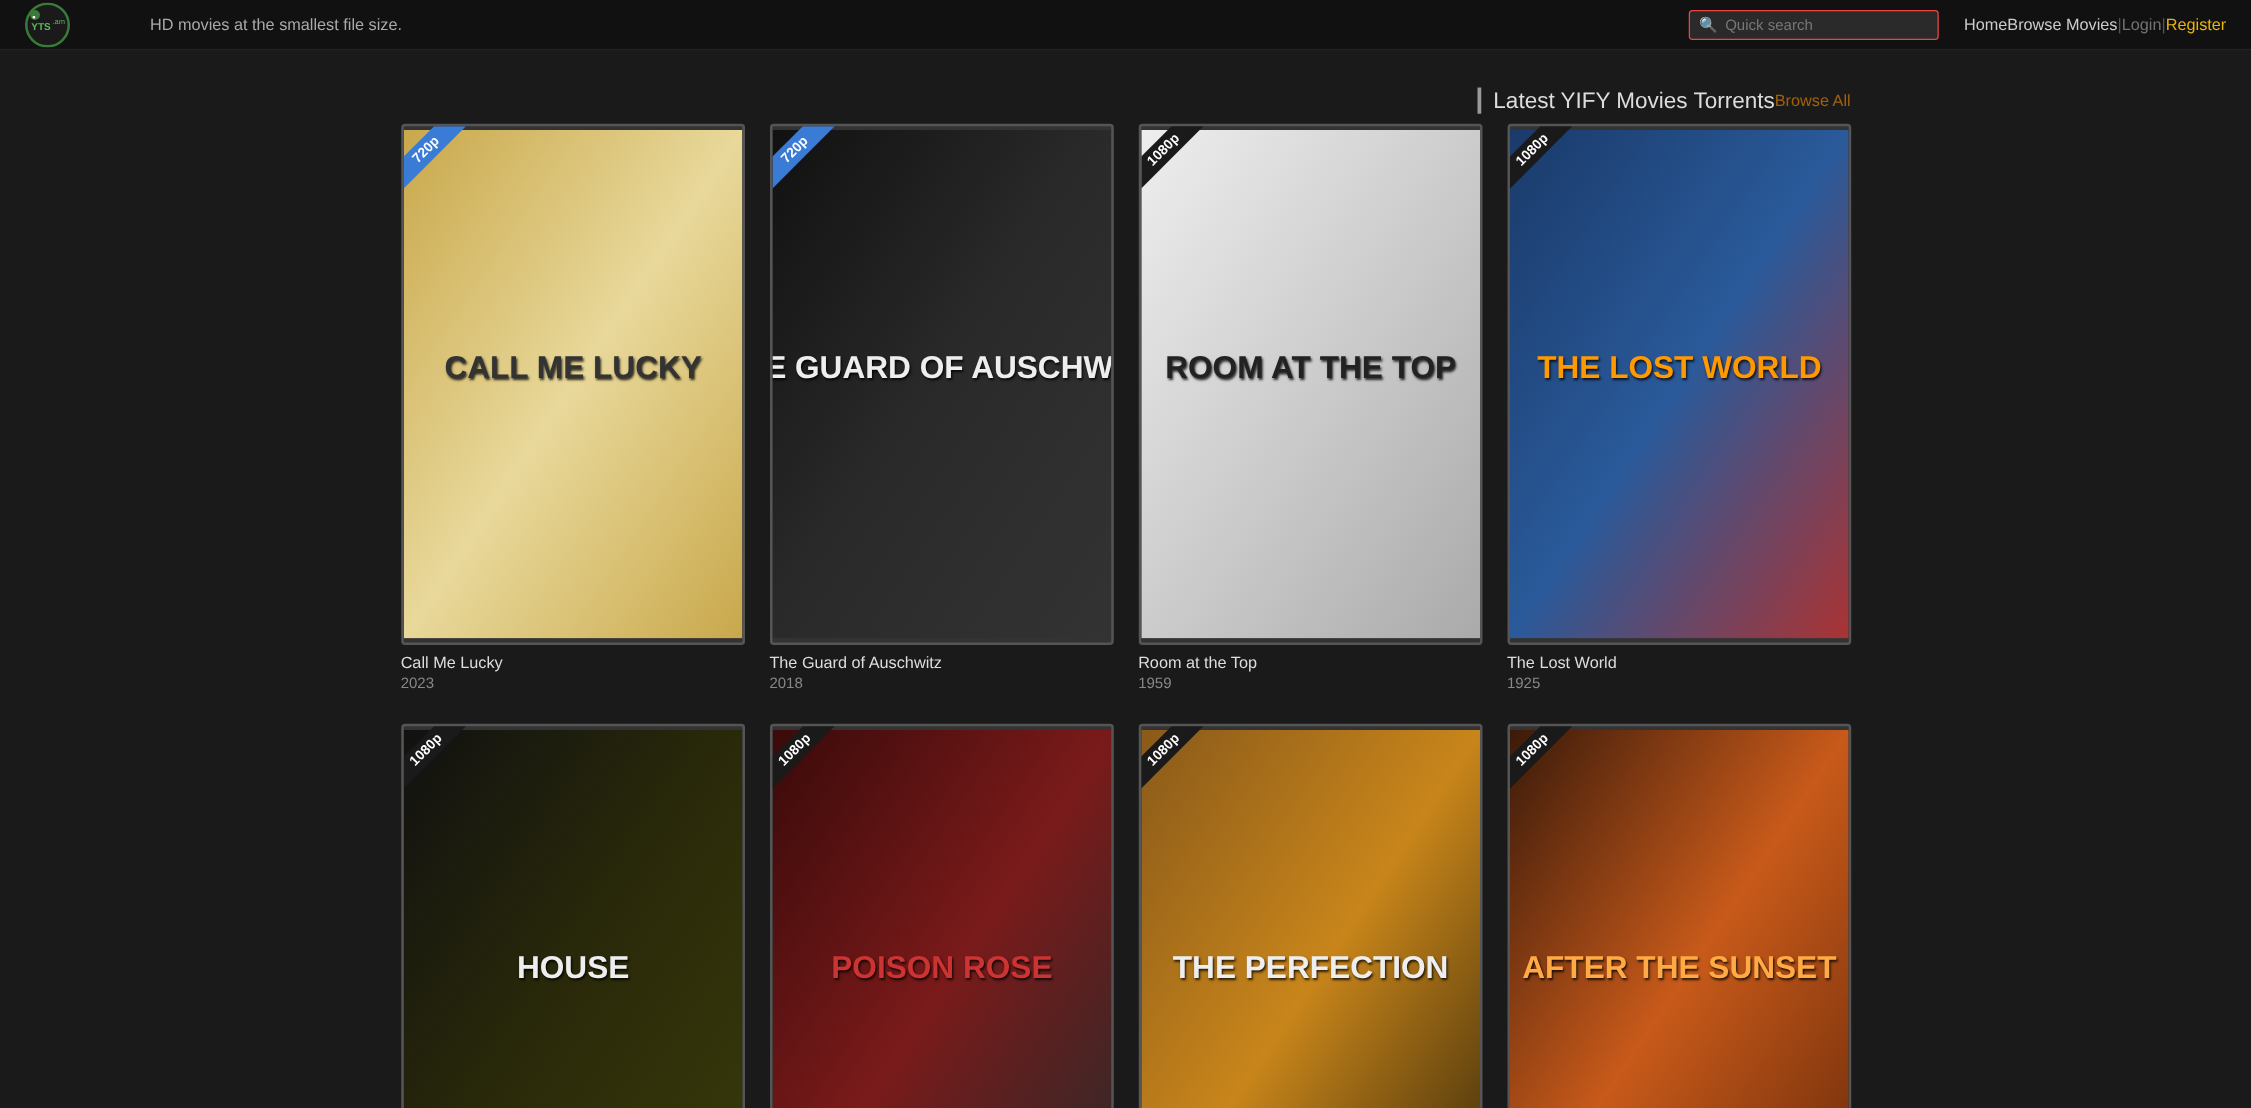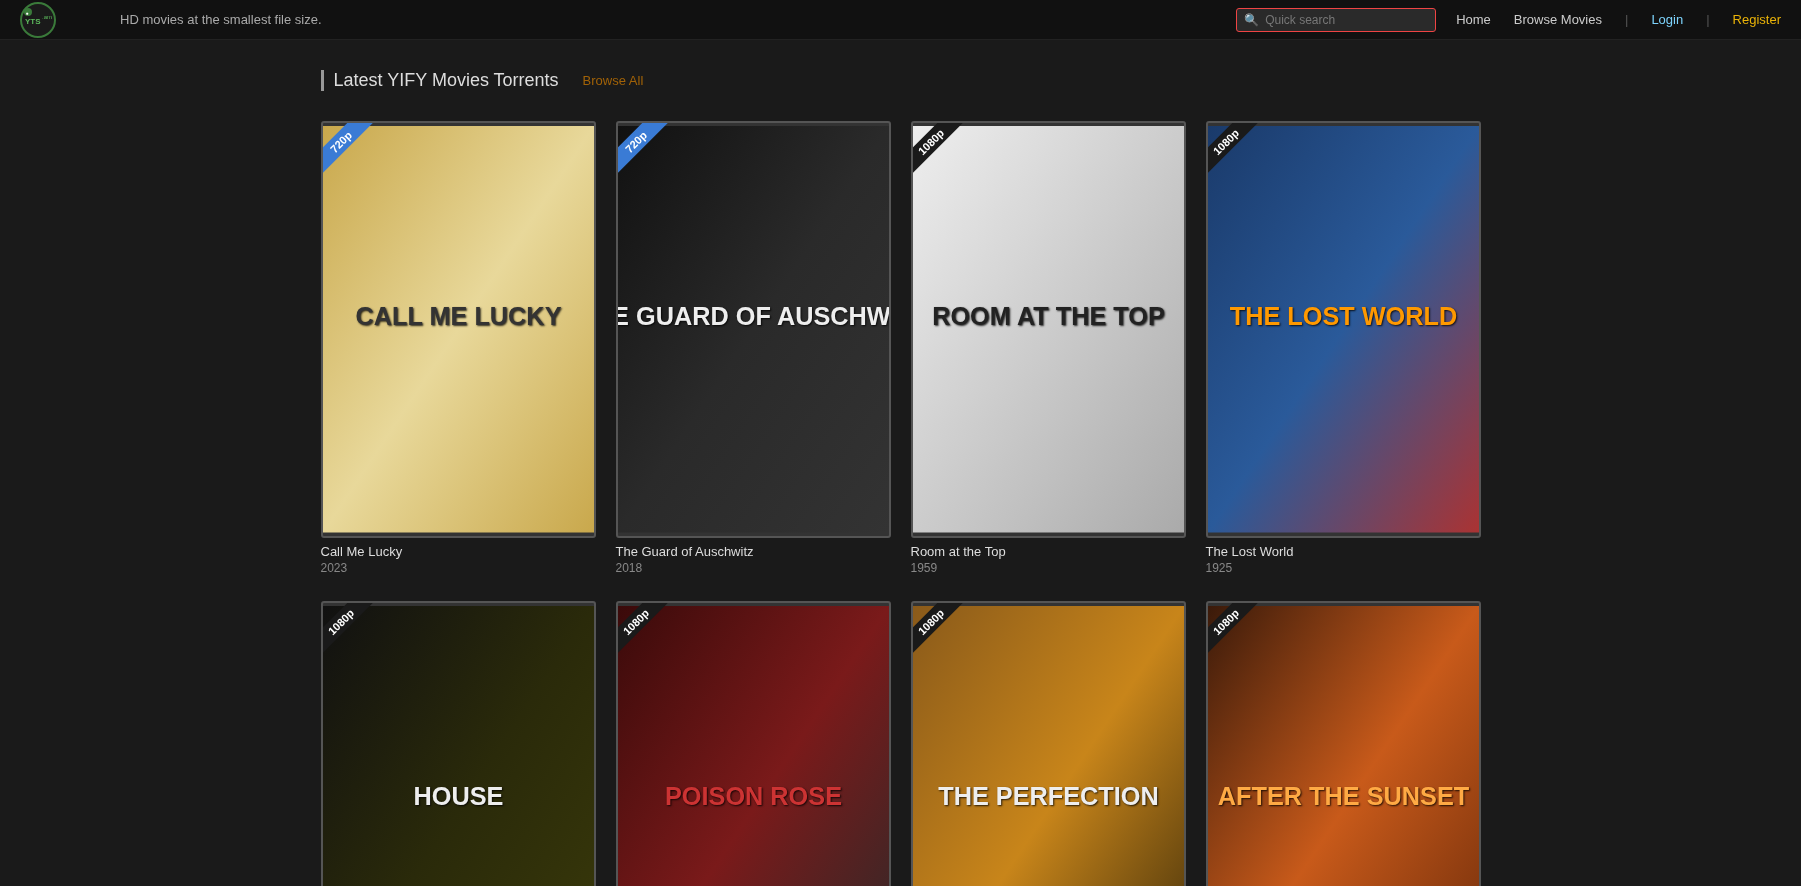--- a/index.html
+++ b/index.html
@@ -51,44 +51,43 @@
     }
     .search-wrap input::placeholder { color: #777; }
     .search-icon-wrap {
       position: absolute;
       left: 8px;
       top: 50%;
       transform: translateY(-50%);
       color: #888;
       font-size: 12px;
     }
-    nav { display: flex; align-items: center; gap: 23px; }
+    nav { display: flex; align-items: center; gap: 0; }
     nav a {
       color: #ccc;
       text-decoration: none;
       font-size: 13px;
     }
     .nav-divider { color: #555; }
-    .nav-login { color: #7dd3fc; }
+    .nav-login { color: #737373; }
     .nav-register { color: #eab308; }
 
     
     main {
       max-width: 1200px;
       margin: 0 auto;
       padding: 30px 20px;
     }
 
     
     .section-header {
       display: flex;
-      justify-content: flex-start;
+      justify-content: flex-end;
       align-items: center;
-      margin-bottom: 30px;
-      gap: 24px;
+      margin-bottom: 8px;
     }
     .section-title {
       color: #ddd;
       font-size: 18px;
       font-weight: normal;
       border-left: 3px solid #999;
       padding-left: 10px;
     }
     .section-link {
       color: #a16207;

